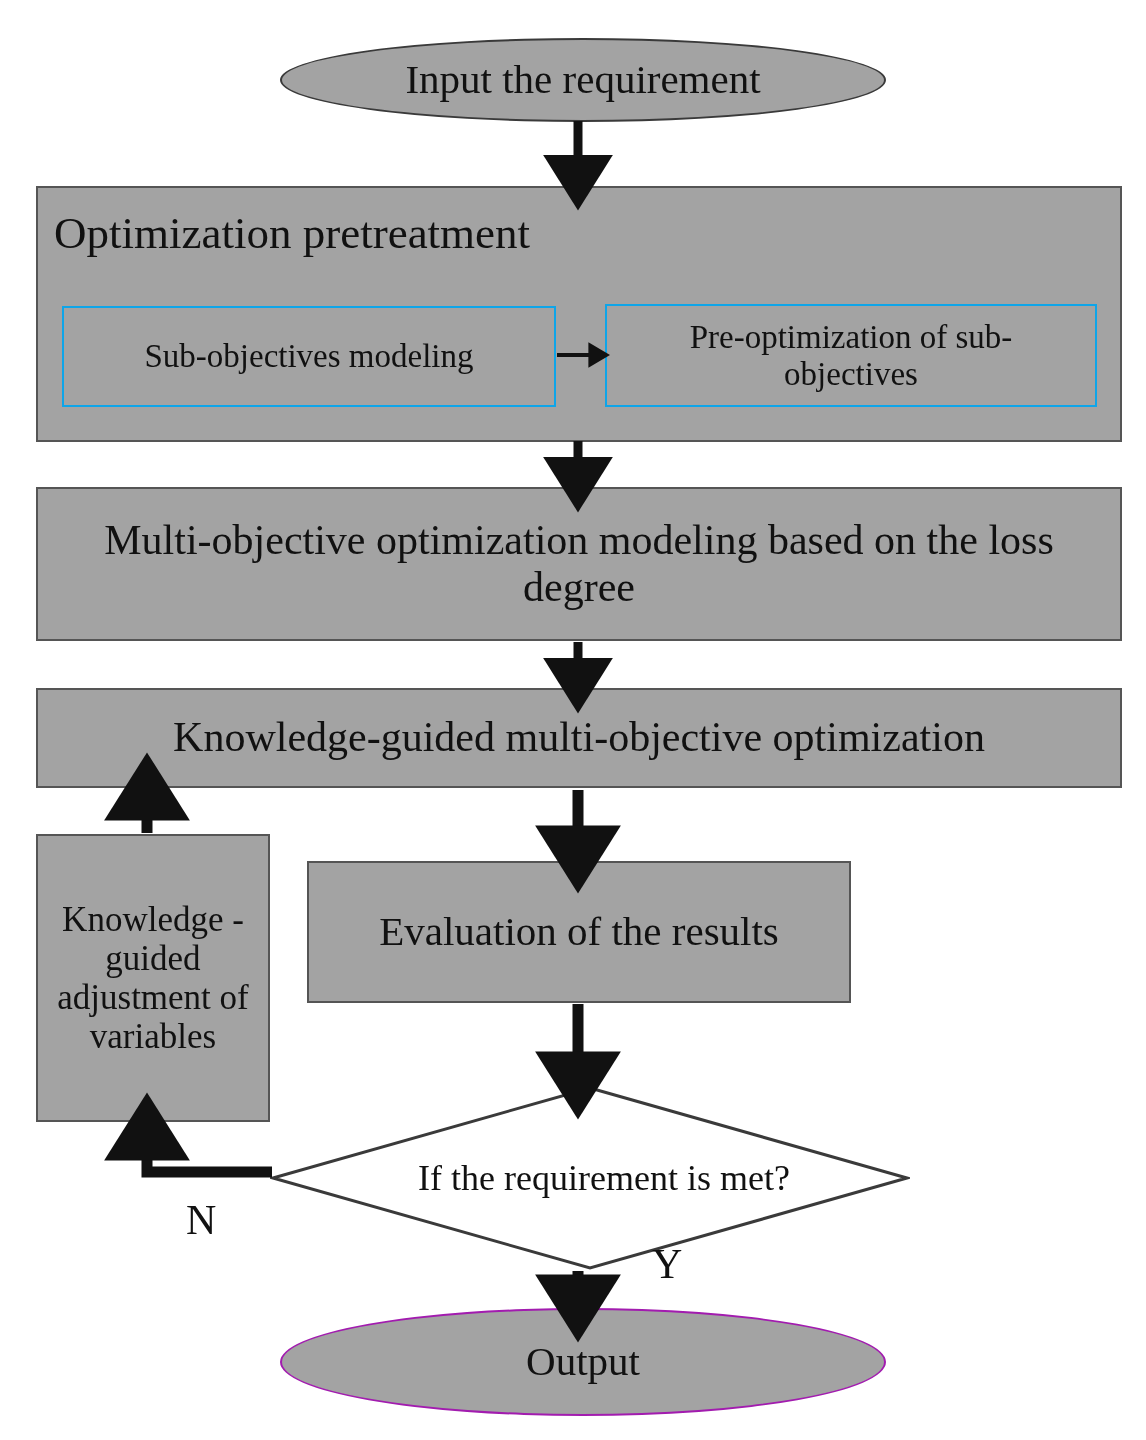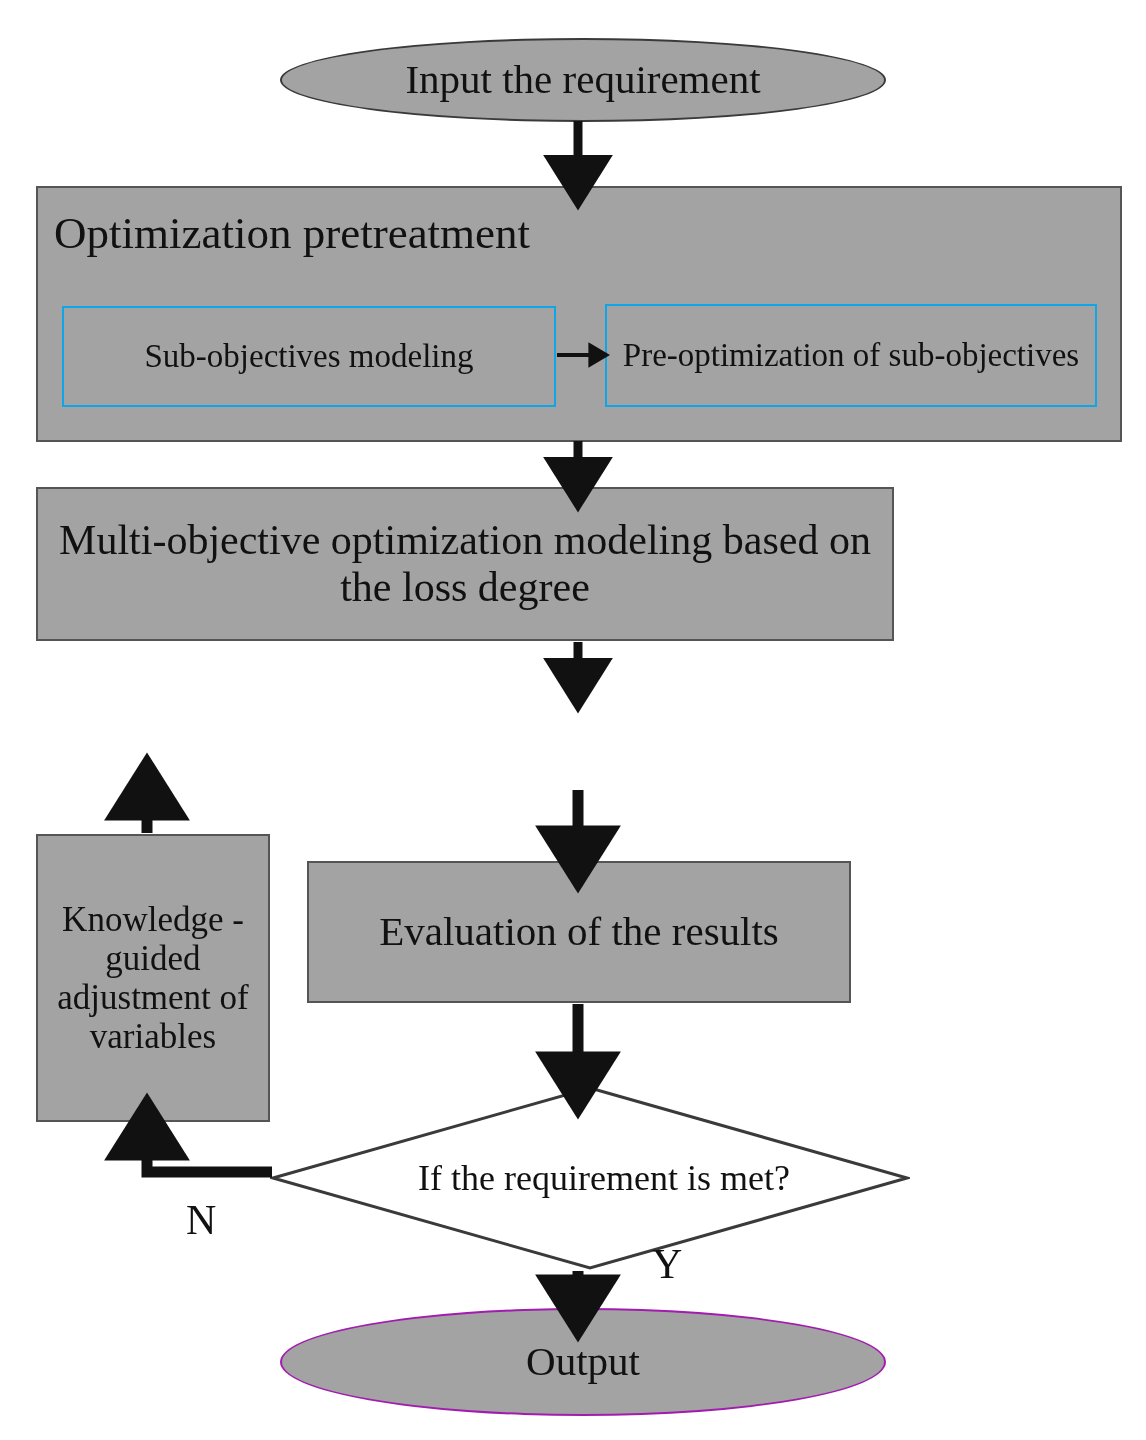--- a/index.html
+++ b/index.html
@@ -65,26 +65,26 @@
     font-size: 45px;
     margin-left: 16px;
   }
   #node-subobjectives-modeling {
     left: 62px; top: 306px; width: 494px; height: 101px;
     font-size: 33px;
   }
   #node-preoptimization {
     left: 605px; top: 304px; width: 492px; height: 103px;
     font-size: 33px;
-    padding: 0 4px;
+    padding: 0 22px;
   }
 
   
   #node-multiobjective-modeling {
-    left: 36px; top: 487px; width: 858px; height: 154px;
+    left: 36px; top: 487px; width: 1086px; height: 154px;
     font-size: 42px;
     padding: 0 10px;
   }
   #node-knowledge-optimization {
     left: 36px; top: 688px; width: 1086px; height: 100px;
     font-size: 42px;
   }
   #node-adjustment {
     left: 36px; top: 834px; width: 234px; height: 288px;
     font-size: 35px;
@@ -147,20 +147,23 @@
   </div>
 
   <div class="node boxnode inner" id="node-preoptimization">
     <span>Pre-optimization of sub-objectives</span>
   </div>
 
   <div class="node boxnode" id="node-multiobjective-modeling">
     <span>Multi-objective optimization modeling based on the loss degree</span>
   </div>
 
+  <div class="node boxnode" id="node-knowledge-optimization">
+    <span>Knowledge-guided multi-objective optimization</span>
+  </div>
 
   <div class="node boxnode" id="node-adjustment">
     <span>Knowledge -guided adjustment of variables</span>
   </div>
 
   <div class="node boxnode" id="node-evaluation">
     <span>Evaluation of the results</span>
   </div>
 
   <div class="node" id="node-decision">

